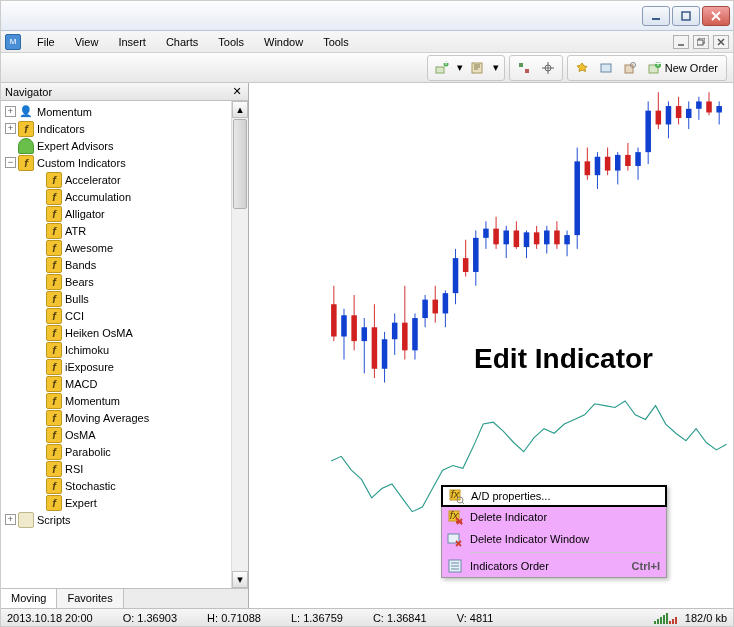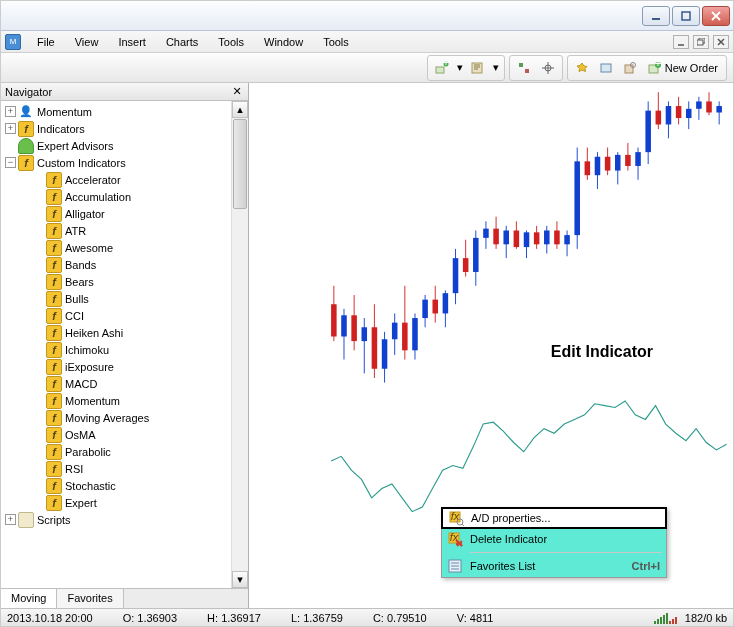--- a/index.html
+++ b/index.html
@@ -42,24 +42,24 @@
 .sb-btn{height:17px;background:linear-gradient(#fdfdfd,#e0e0e0);border:1px solid #c0c0c0;display:flex;align-items:center;justify-content:center;}
 .sb-thumb{position:absolute;left:1px;right:1px;top:18px;height:90px;background:linear-gradient(90deg,#e8e8e8,#d0d0d0);border:1px solid #b0b0b0;border-radius:2px;}
 
 .nav-tabs{height:20px;display:flex;border-top:1px solid #c0c0c0;background:#ececec;}
 .nav-tab{padding:3px 10px;border-right:1px solid #c0c0c0;background:#f5f5f5;cursor:pointer;}
 .nav-tab.active{background:#fff;font-weight:normal;}
 
 .chart-area{flex:1;background:#fff;position:relative;overflow:hidden;}
 .chart-svg{position:absolute;inset:0;}
 
-.annotation{position:absolute;right:80px;top:260px;font-weight:bold;font-size:16px;color:#000;}
+.annotation{position:absolute;right:80px;top:260px;font-weight:bold;font-size:28px;color:#000;}
 .ann-line{position:absolute;left:453px;top:293px;width:3px;height:165px;background:#000;}
 
-.ctx-menu{position:absolute;right:66px;bottom:30px;width:226px;background:#5eead4;border:1px solid #9a9a9a;box-shadow:2px 2px 4px rgba(0,0,0,.25);margin-top:43px;}
+.ctx-menu{position:absolute;right:66px;bottom:30px;width:226px;background:#f0abfc;border:1px solid #9a9a9a;box-shadow:2px 2px 4px rgba(0,0,0,.25);margin-top:43px;}
 .ctx-item{height:22px;display:flex;align-items:center;padding:0 6px 0 4px;cursor:pointer;gap:6px;}
 .ctx-item.hl{border:2px solid #000;margin:-1px;position:relative;z-index:2;background:#fff;}
 .ctx-sep{height:1px;background:#c8c8c8;margin:2px 4px 2px 28px;}
 .ctx-ico{width:18px;height:18px;display:flex;align-items:center;justify-content:center;}
 .ctx-short{margin-left:auto;color:#555;font-weight:bold;}
 
 .statusbar{height:18px;background:linear-gradient(#f7f7f7,#e5e5e5);border-top:1px solid #c0c0c0;display:flex;align-items:center;padding:0 6px;font-size:11px;}
 .status-cell{margin-right:30px;}
 .status-end{margin-left:auto;display:flex;align-items:center;gap:8px;}
 .bars{display:flex;align-items:flex-end;gap:1px;height:12px;}
@@ -285,21 +285,21 @@
             <i>f</i>
           </span>
           <span>CCI</span>
         </div>
         <div class="tree-row">
           <span class="tree-indent" style="width:28px"></span>
           <span class="exp blank"></span>
           <span class="ico fx">
             <i>f</i>
           </span>
-          <span>Heiken Ashi</span>
+          <span>Heiken OsMA</span>
         </div>
         <div class="tree-row">
           <span class="tree-indent" style="width:28px"></span>
           <span class="exp blank"></span>
           <span class="ico fx">
             <i>f</i>
           </span>
           <span>Ichimoku</span>
         </div>
         <div class="tree-row">
@@ -494,44 +494,53 @@
             <svg width="16" height="16" viewBox="0 0 16 16">
               <rect x="2" y="2" width="10" height="10" fill="#f4c430" stroke="#c09820"></rect>
               <text x="7" y="10" font-size="7" fill="#5a4510" text-anchor="middle" font-style="italic">fx</text>
               <line x1="9" y1="13" x2="15" y2="13" stroke="#d04030" stroke-width="2"></line>
               <line x1="9" y1="9" x2="15" y2="15" stroke="#d04030" stroke-width="2" transform="rotate(0)"></line>
               <path d="M10 10 L15 15 M15 10 L10 15" stroke="#d04030" stroke-width="1.8"></path>
             </svg>
           </span>
         <span>Delete Indicator</span>
       </div>
+      <div class="ctx-item">
+        <span class="ctx-ico">
+            <svg width="16" height="16" viewBox="0 0 16 16">
+              <rect x="1" y="3" width="11" height="9" fill="#e8f0f8" stroke="#6a8aa8"></rect>
+              <path d="M9 10 L14 15 M14 10 L9 15" stroke="#d04030" stroke-width="1.8"></path>
+            </svg>
+          </span>
+        <span>Delete Indicator Window</span>
+      </div>
       <div class="ctx-sep"></div>
       <div class="ctx-item">
         <span class="ctx-ico">
             <svg width="16" height="16" viewBox="0 0 16 16">
               <rect x="2" y="2" width="12" height="12" fill="#e8f0f8" stroke="#6a8aa8"></rect>
               <line x1="4" y1="5" x2="12" y2="5" stroke="#6a8aa8"></line>
               <line x1="4" y1="8" x2="12" y2="8" stroke="#6a8aa8"></line>
               <line x1="4" y1="11" x2="12" y2="11" stroke="#6a8aa8"></line>
             </svg>
           </span>
-        <span>Favorites List</span>
+        <span>Indicators Order</span>
         <span class="ctx-short">Ctrl+I</span>
       </div>
     </div>
   </div>
 
 </div>
 
 <div class="statusbar">
   <span class="status-cell">2013.10.18 20:00</span>
   <span class="status-cell">O: 1.36903</span>
-  <span class="status-cell">H: 1.36917</span>
+  <span class="status-cell">H: 0.71088</span>
   <span class="status-cell">L: 1.36759</span>
-  <span class="status-cell">C: 0.79510</span>
+  <span class="status-cell">C: 1.36841</span>
   <span class="status-cell">V: 4811</span>
   <span class="status-end">
     <span class="bars">
         <span style="height:3px"></span>
         <span style="height:5px"></span>
         <span style="height:7px"></span>
         <span style="height:9px"></span>
         <span style="height:11px"></span>
         <span style="height:3px;background:#c04030"></span>
         <span style="height:5px;background:#c04030"></span>

